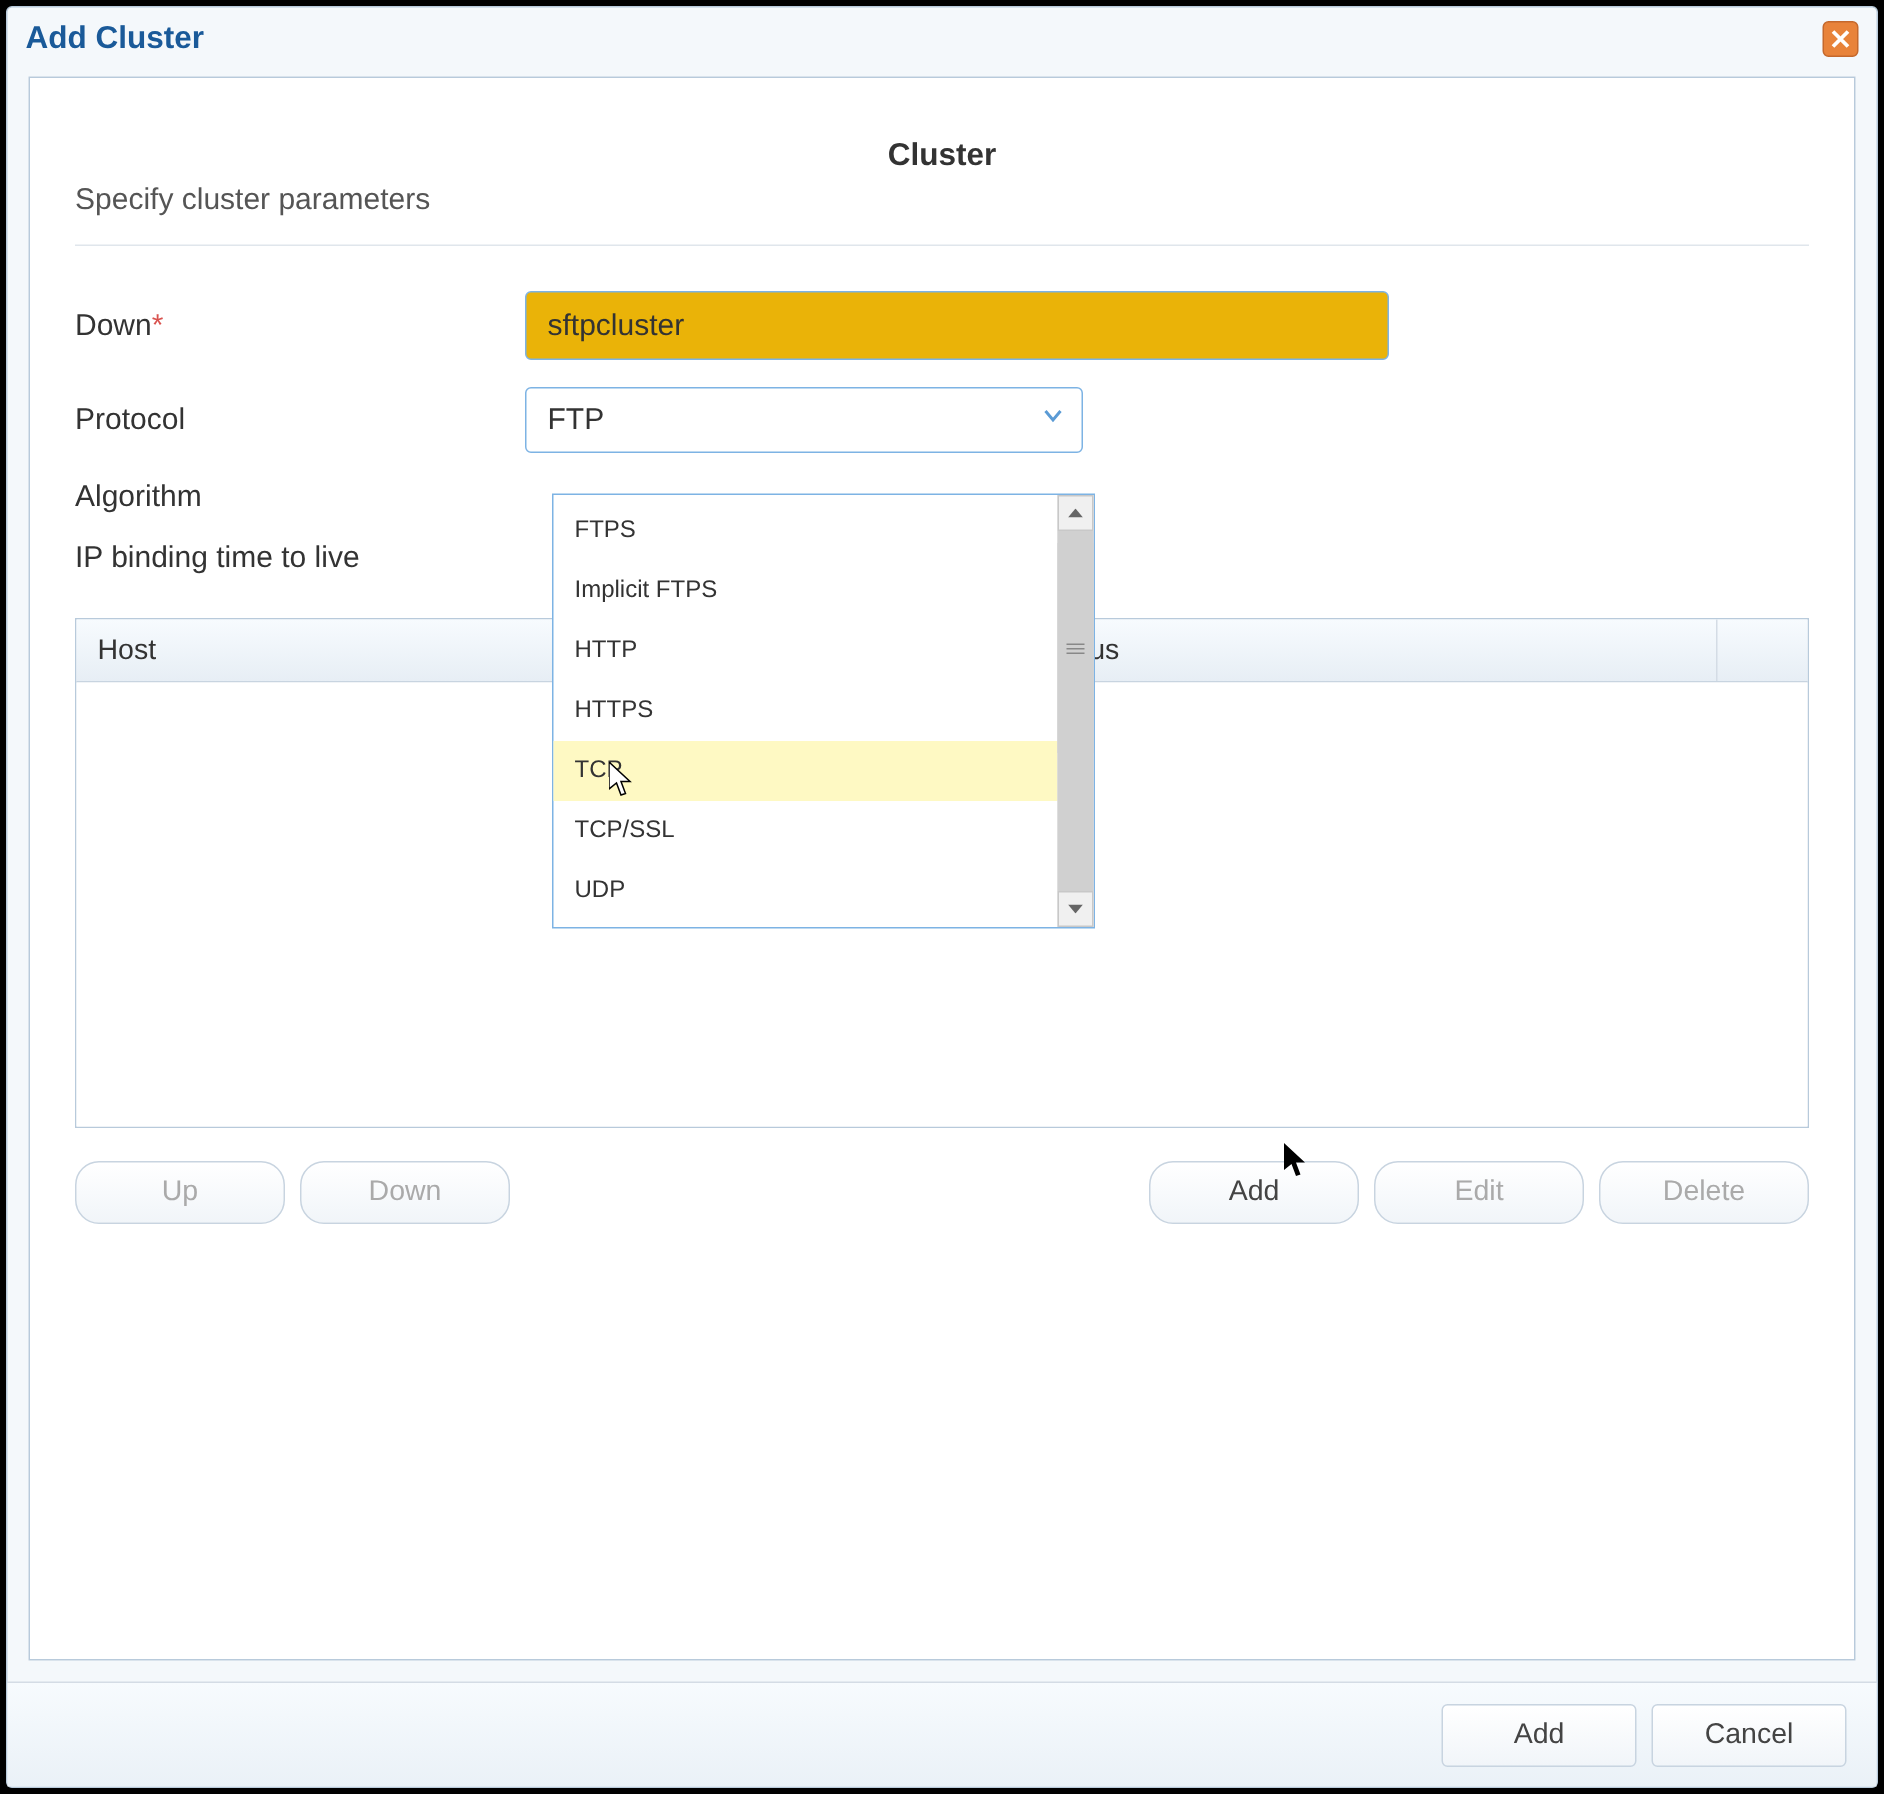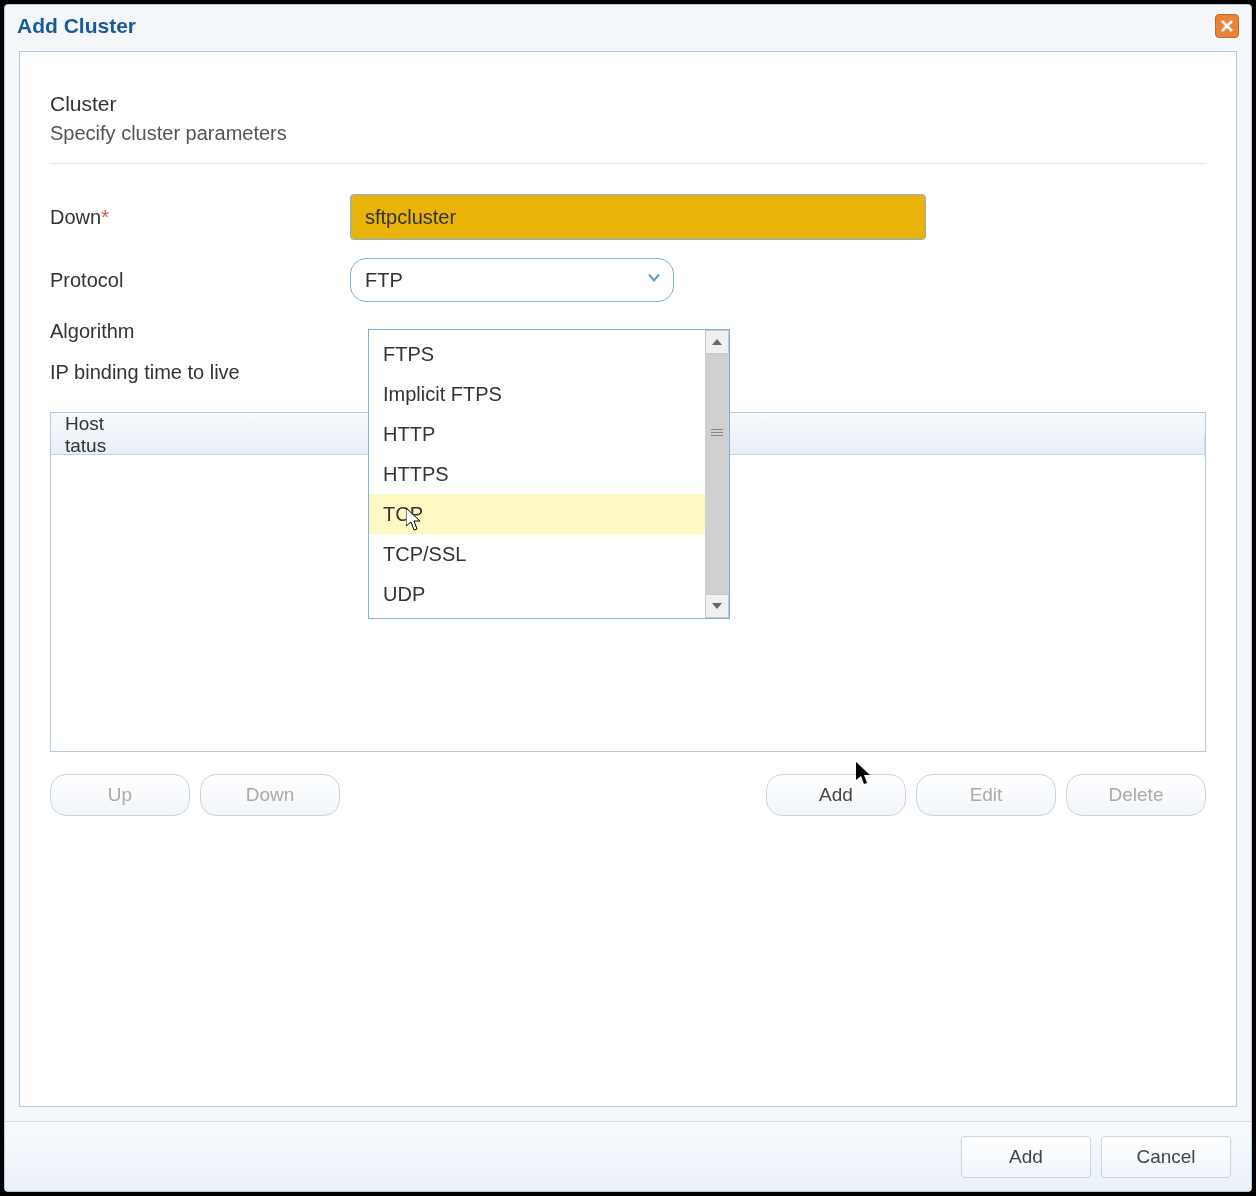--- a/index.html
+++ b/index.html
@@ -57,23 +57,24 @@
       margin: 4px 14px 14px 14px;
       background: #fff;
       border: 1px solid #b8cadb;
       padding: 40px 30px 20px 30px;
       display: flex;
       flex-direction: column;
       position: relative;
     }
     .section-title {
       font-size: 21px;
-      font-weight: normal;
+      font-weight: bold;
       color: #333;
       margin-bottom: 6px;
+      text-align: center;
     }
     .section-subtitle {
       font-size: 20px;
       color: #555;
       margin-bottom: 18px;
     }
     .divider {
       border: none;
       border-top: 1px solid #e0e6ec;
       margin-bottom: 30px;
@@ -95,24 +96,24 @@
       width: 576px;
       height: 46px;
       border: 1px solid #7db3e4;
       border-radius: 4px;
       padding: 0 14px;
       font-size: 20px;
       color: #333;
       background: #eab308;
     }
     .select-combo {
-      width: 324px;
+      width: 372px;
       height: 44px;
       border: 1px solid #7db3e4;
-      border-radius: 16px;
+      border-radius: 4px;
       position: relative;
       background: #fff;
       display: flex;
       align-items: center;
       padding: 0 14px;
       font-size: 20px;
       color: #333;
       cursor: pointer;
     }
     .select-arrow {
@@ -138,21 +139,21 @@
     }
     .dropdown-list {
       flex: 1;
       padding: 4px 0;
     }
     .dropdown-item {
       height: 40px;
       display: flex;
       align-items: center;
       padding: 0 14px;
-      font-size: 20px;
+      font-size: 16px;
       color: #333;
       cursor: pointer;
     }
     .dropdown-item.highlight {
       background: #fef9c3;
     }
     .dropdown-scrollbar {
       width: 24px;
       background: #d9d9d9;
       display: flex;
@@ -196,21 +197,20 @@
       border: 1px solid #b8cadb;
       height: 340px;
       margin-top: 10px;
       margin-bottom: 22px;
     }
     .grid-header {
       height: 42px;
       background: linear-gradient(#f7fbfe, #e7eef5);
       border-bottom: 1px solid #c8d4e0;
       display: flex;
-      flex-direction: column;
     }
     .grid-header-cell {
       padding: 0 14px;
       display: flex;
       align-items: center;
       font-size: 19px;
       color: #333;
       border-right: 1px solid #d4dce5;
     }
     .grid-body {

